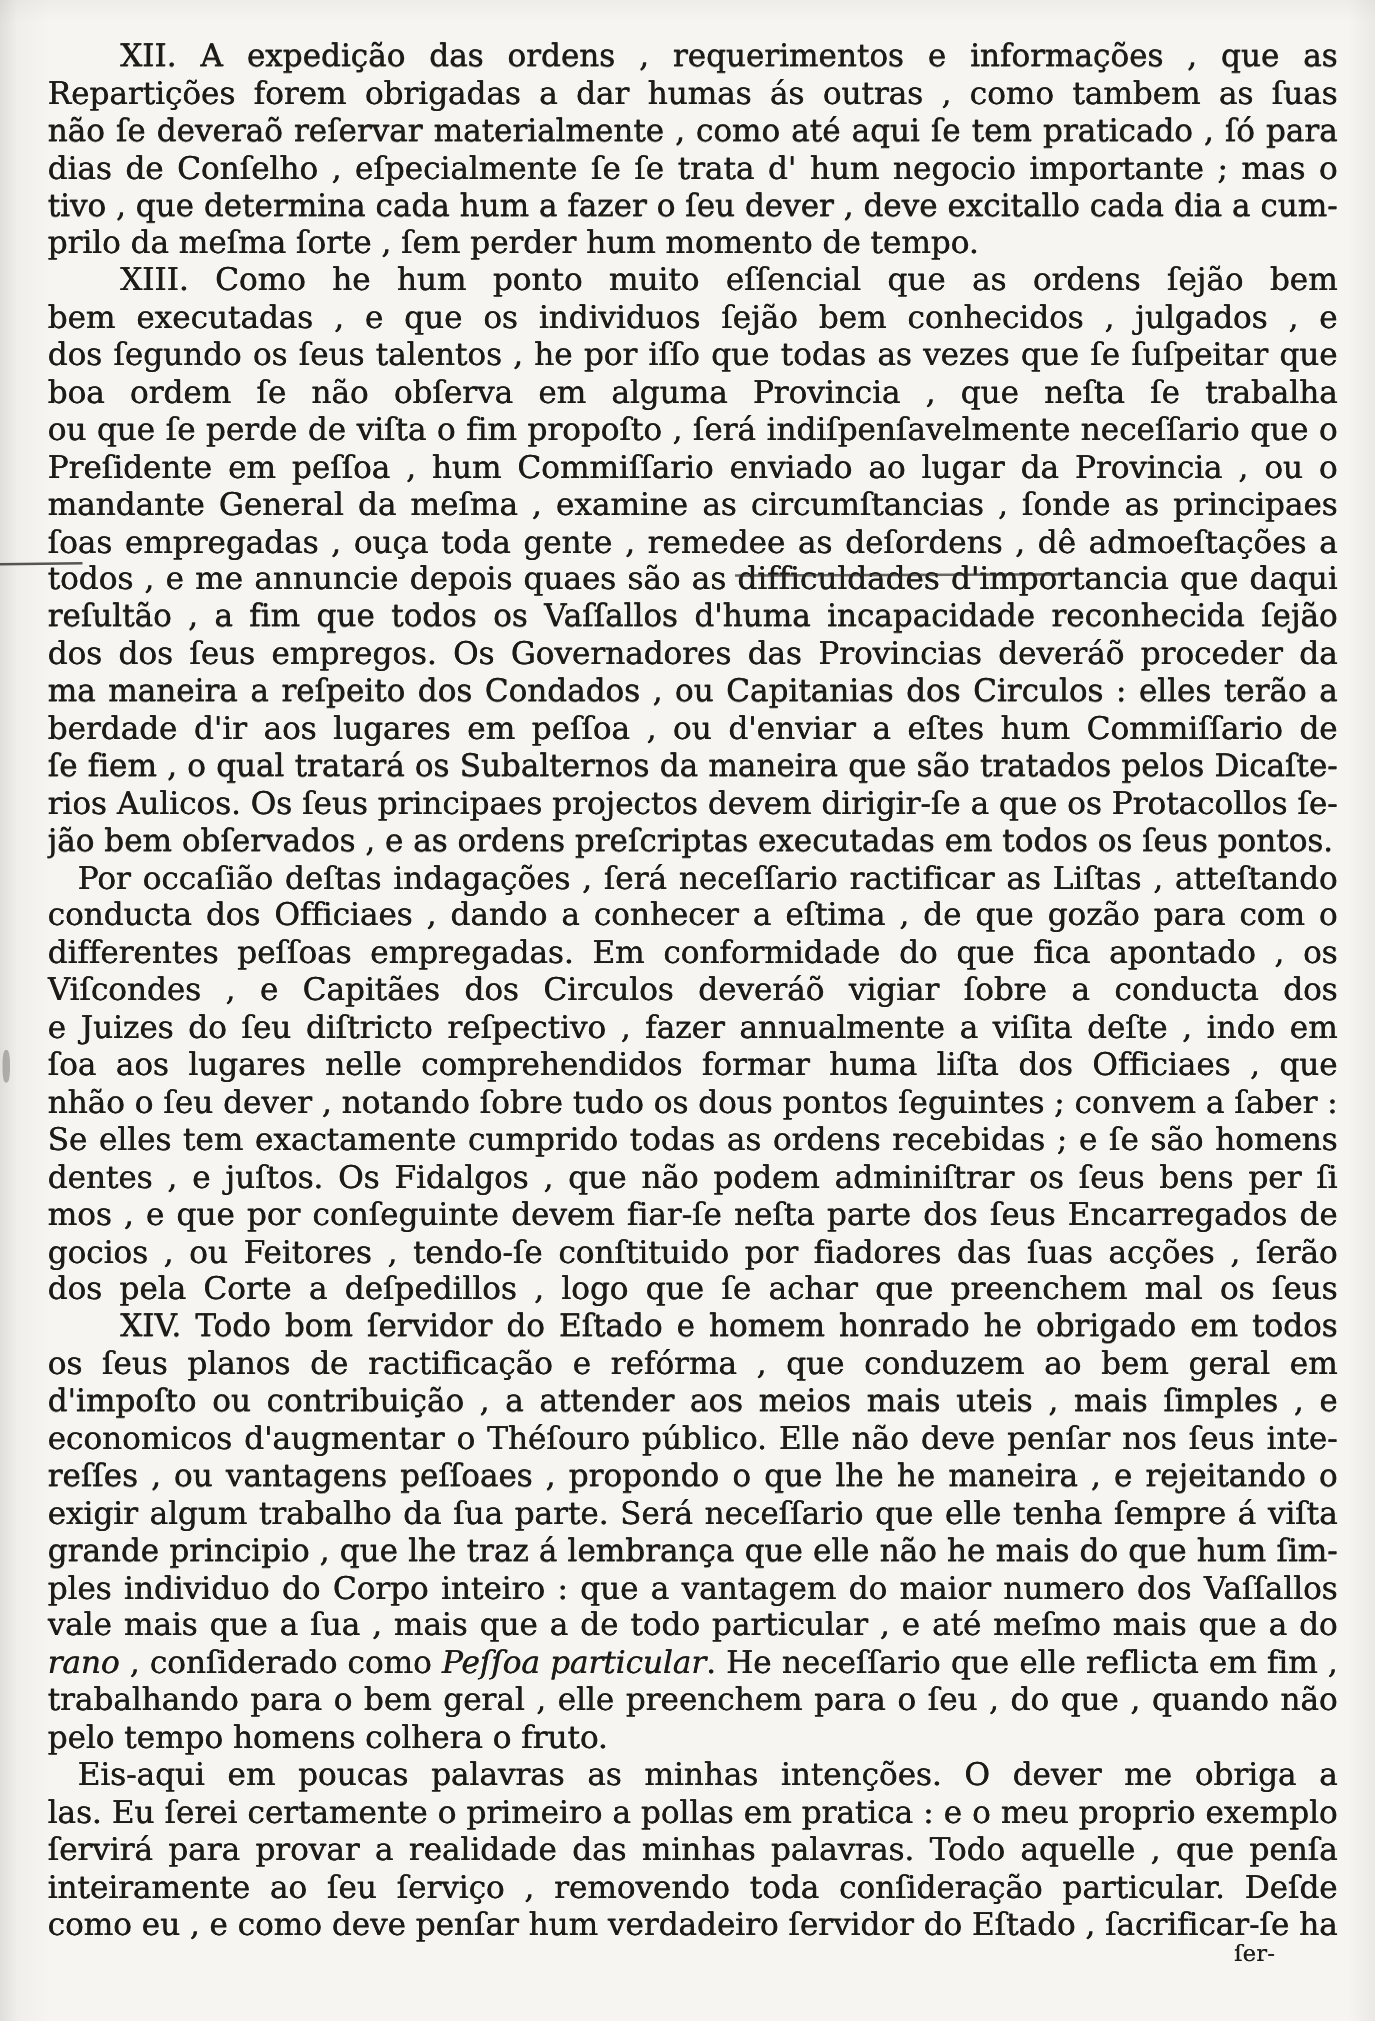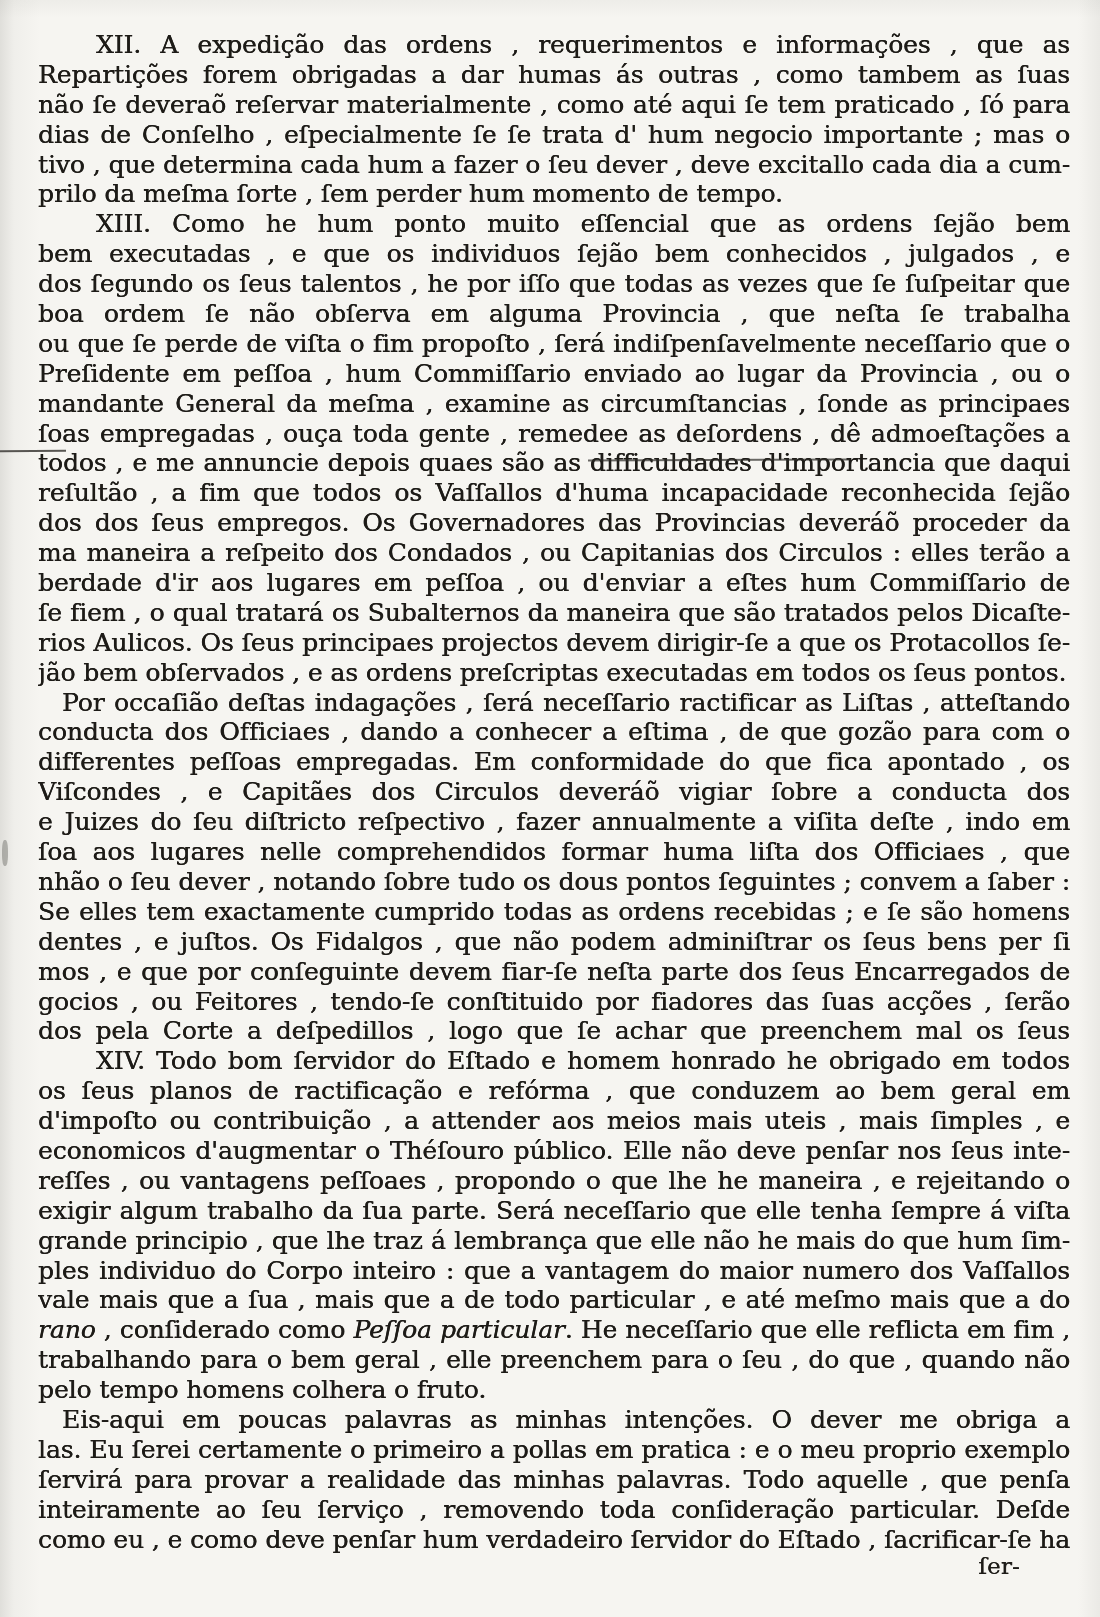--- a/index.html
+++ b/index.html
@@ -44,21 +44,21 @@
   }
   .line.endline {
     text-align-last: left;
   }
   .line i {
   }
   .catchword {
     position: absolute;
     top: 1553px;
     right: 80px;
-    font-size: 23px;
+    font-size: 18px;
     letter-spacing: 0.2px;
     text-shadow: 0.35px 0 0 rgba(20,18,14,0.85);
   }
   .artifact {
     position: absolute;
     pointer-events: none;
   }
   .artifact-fold {
     left: 0px;
     top: 450px;

